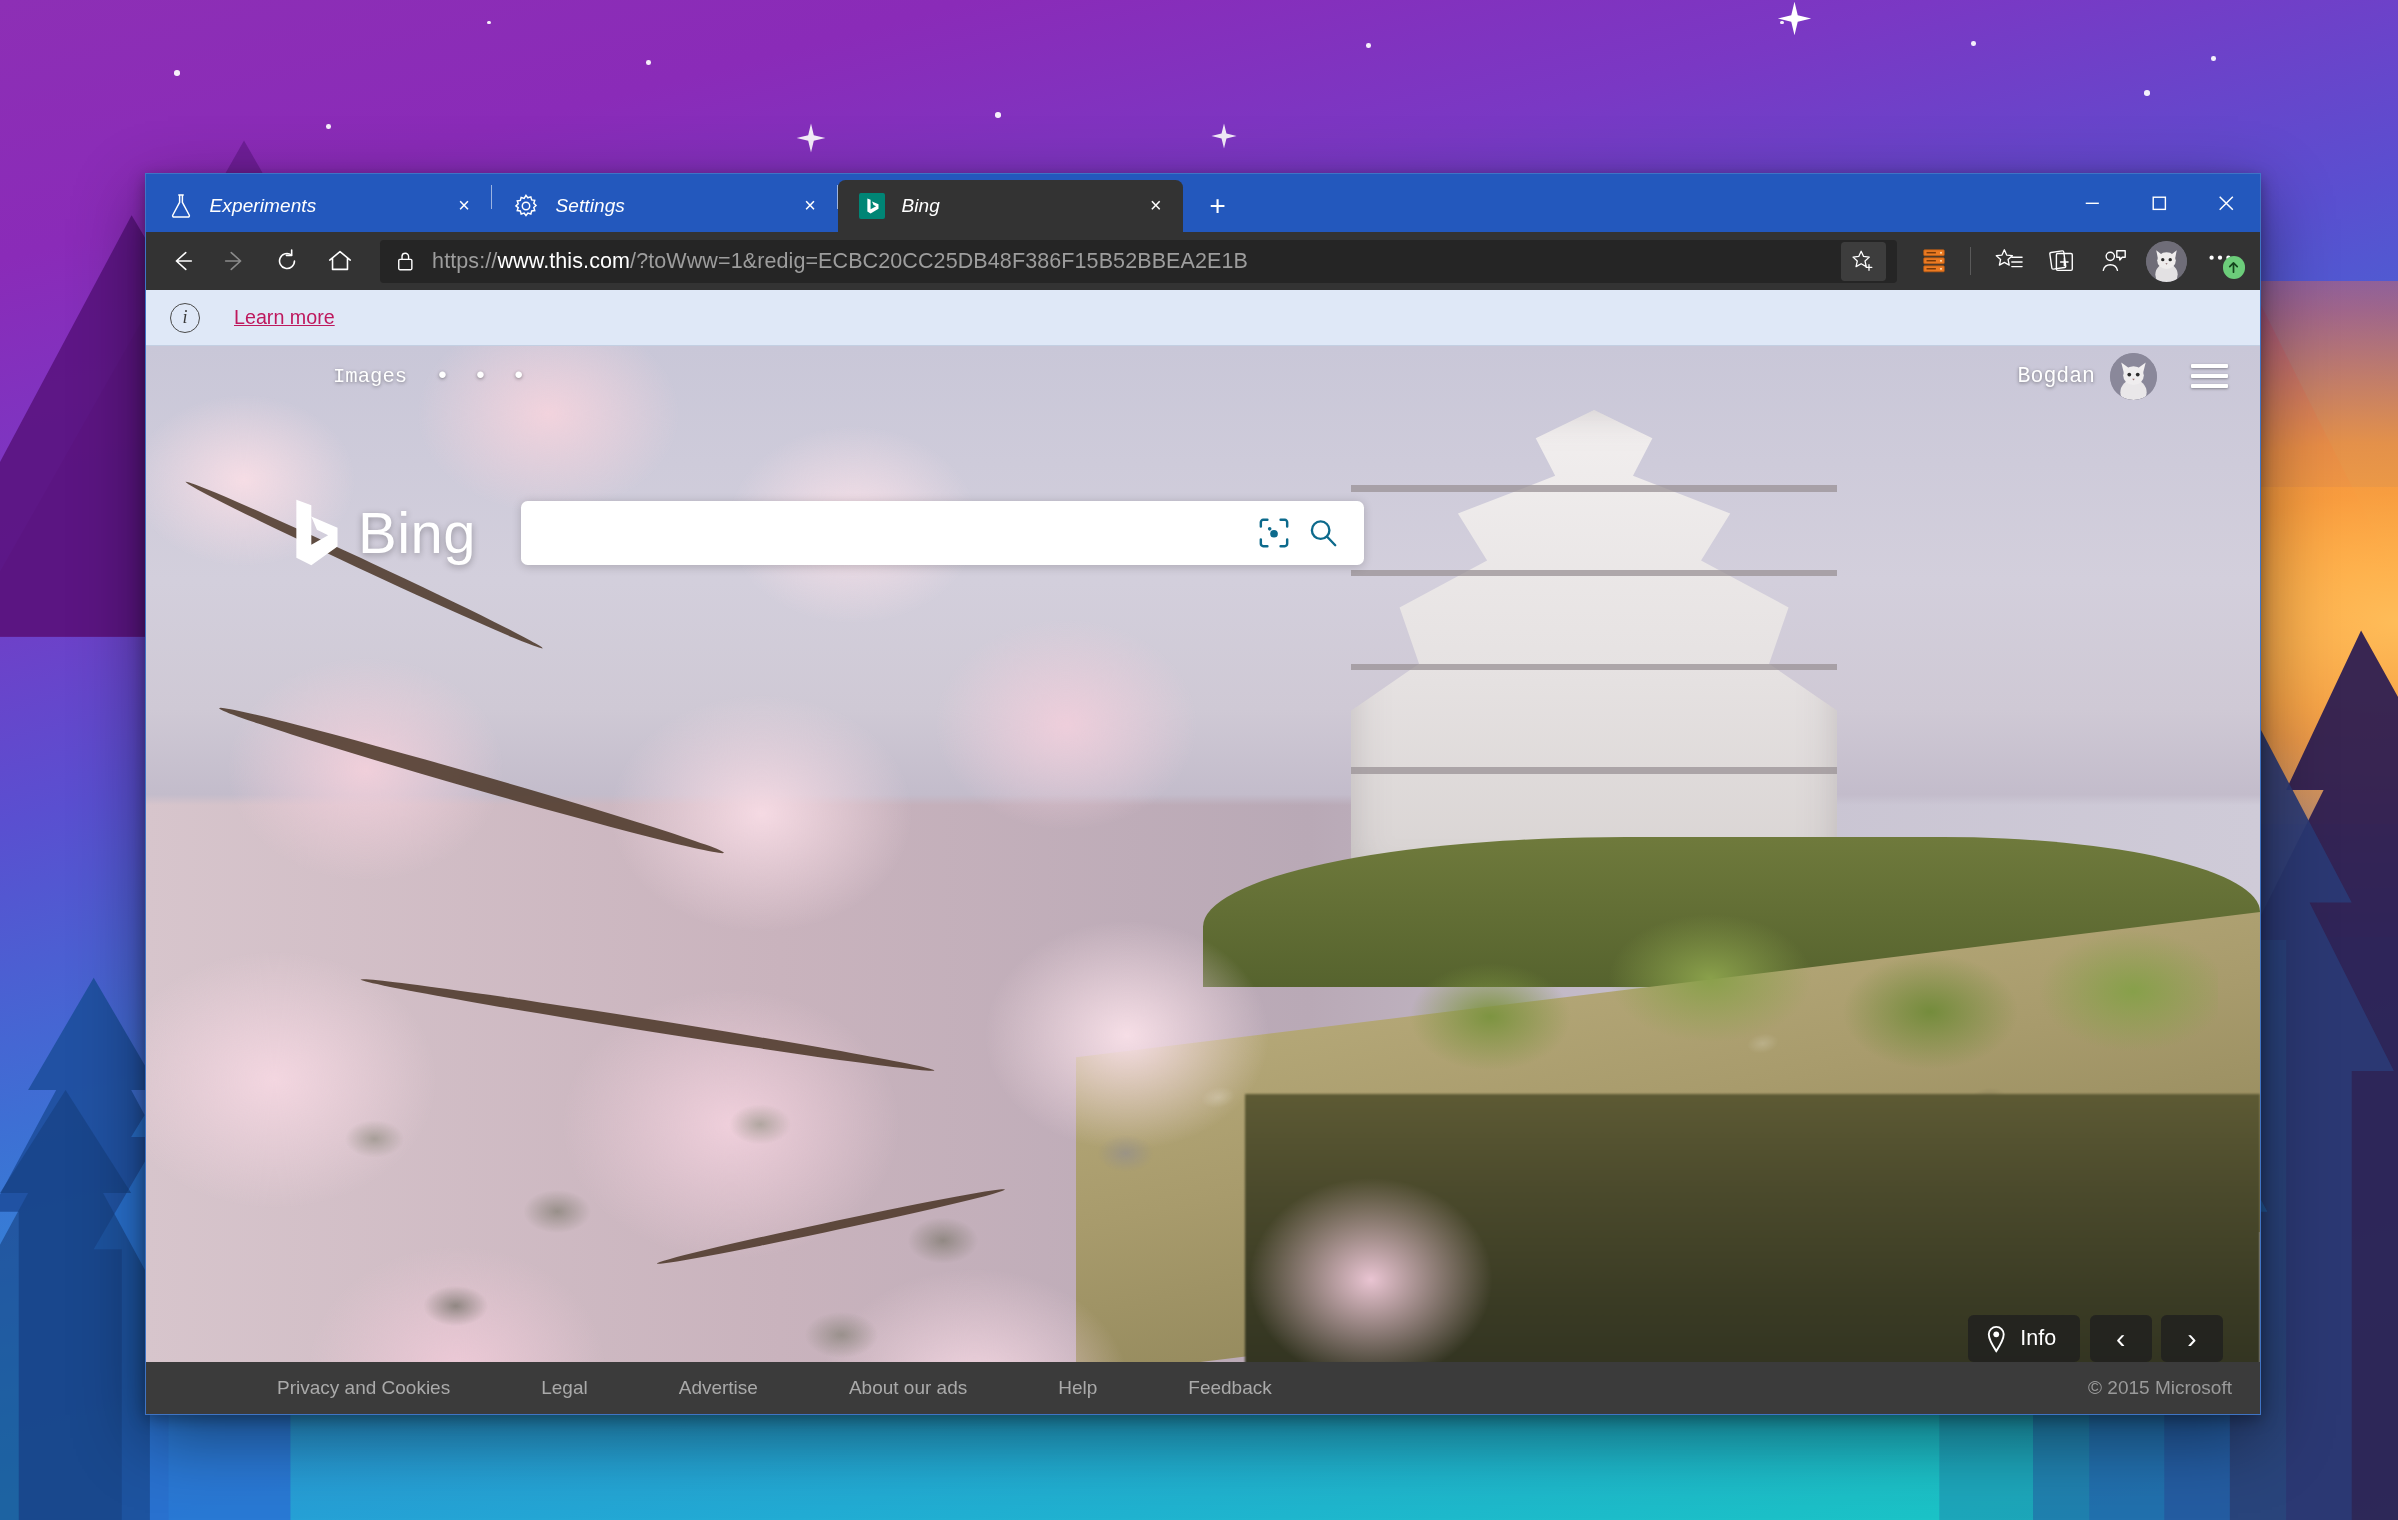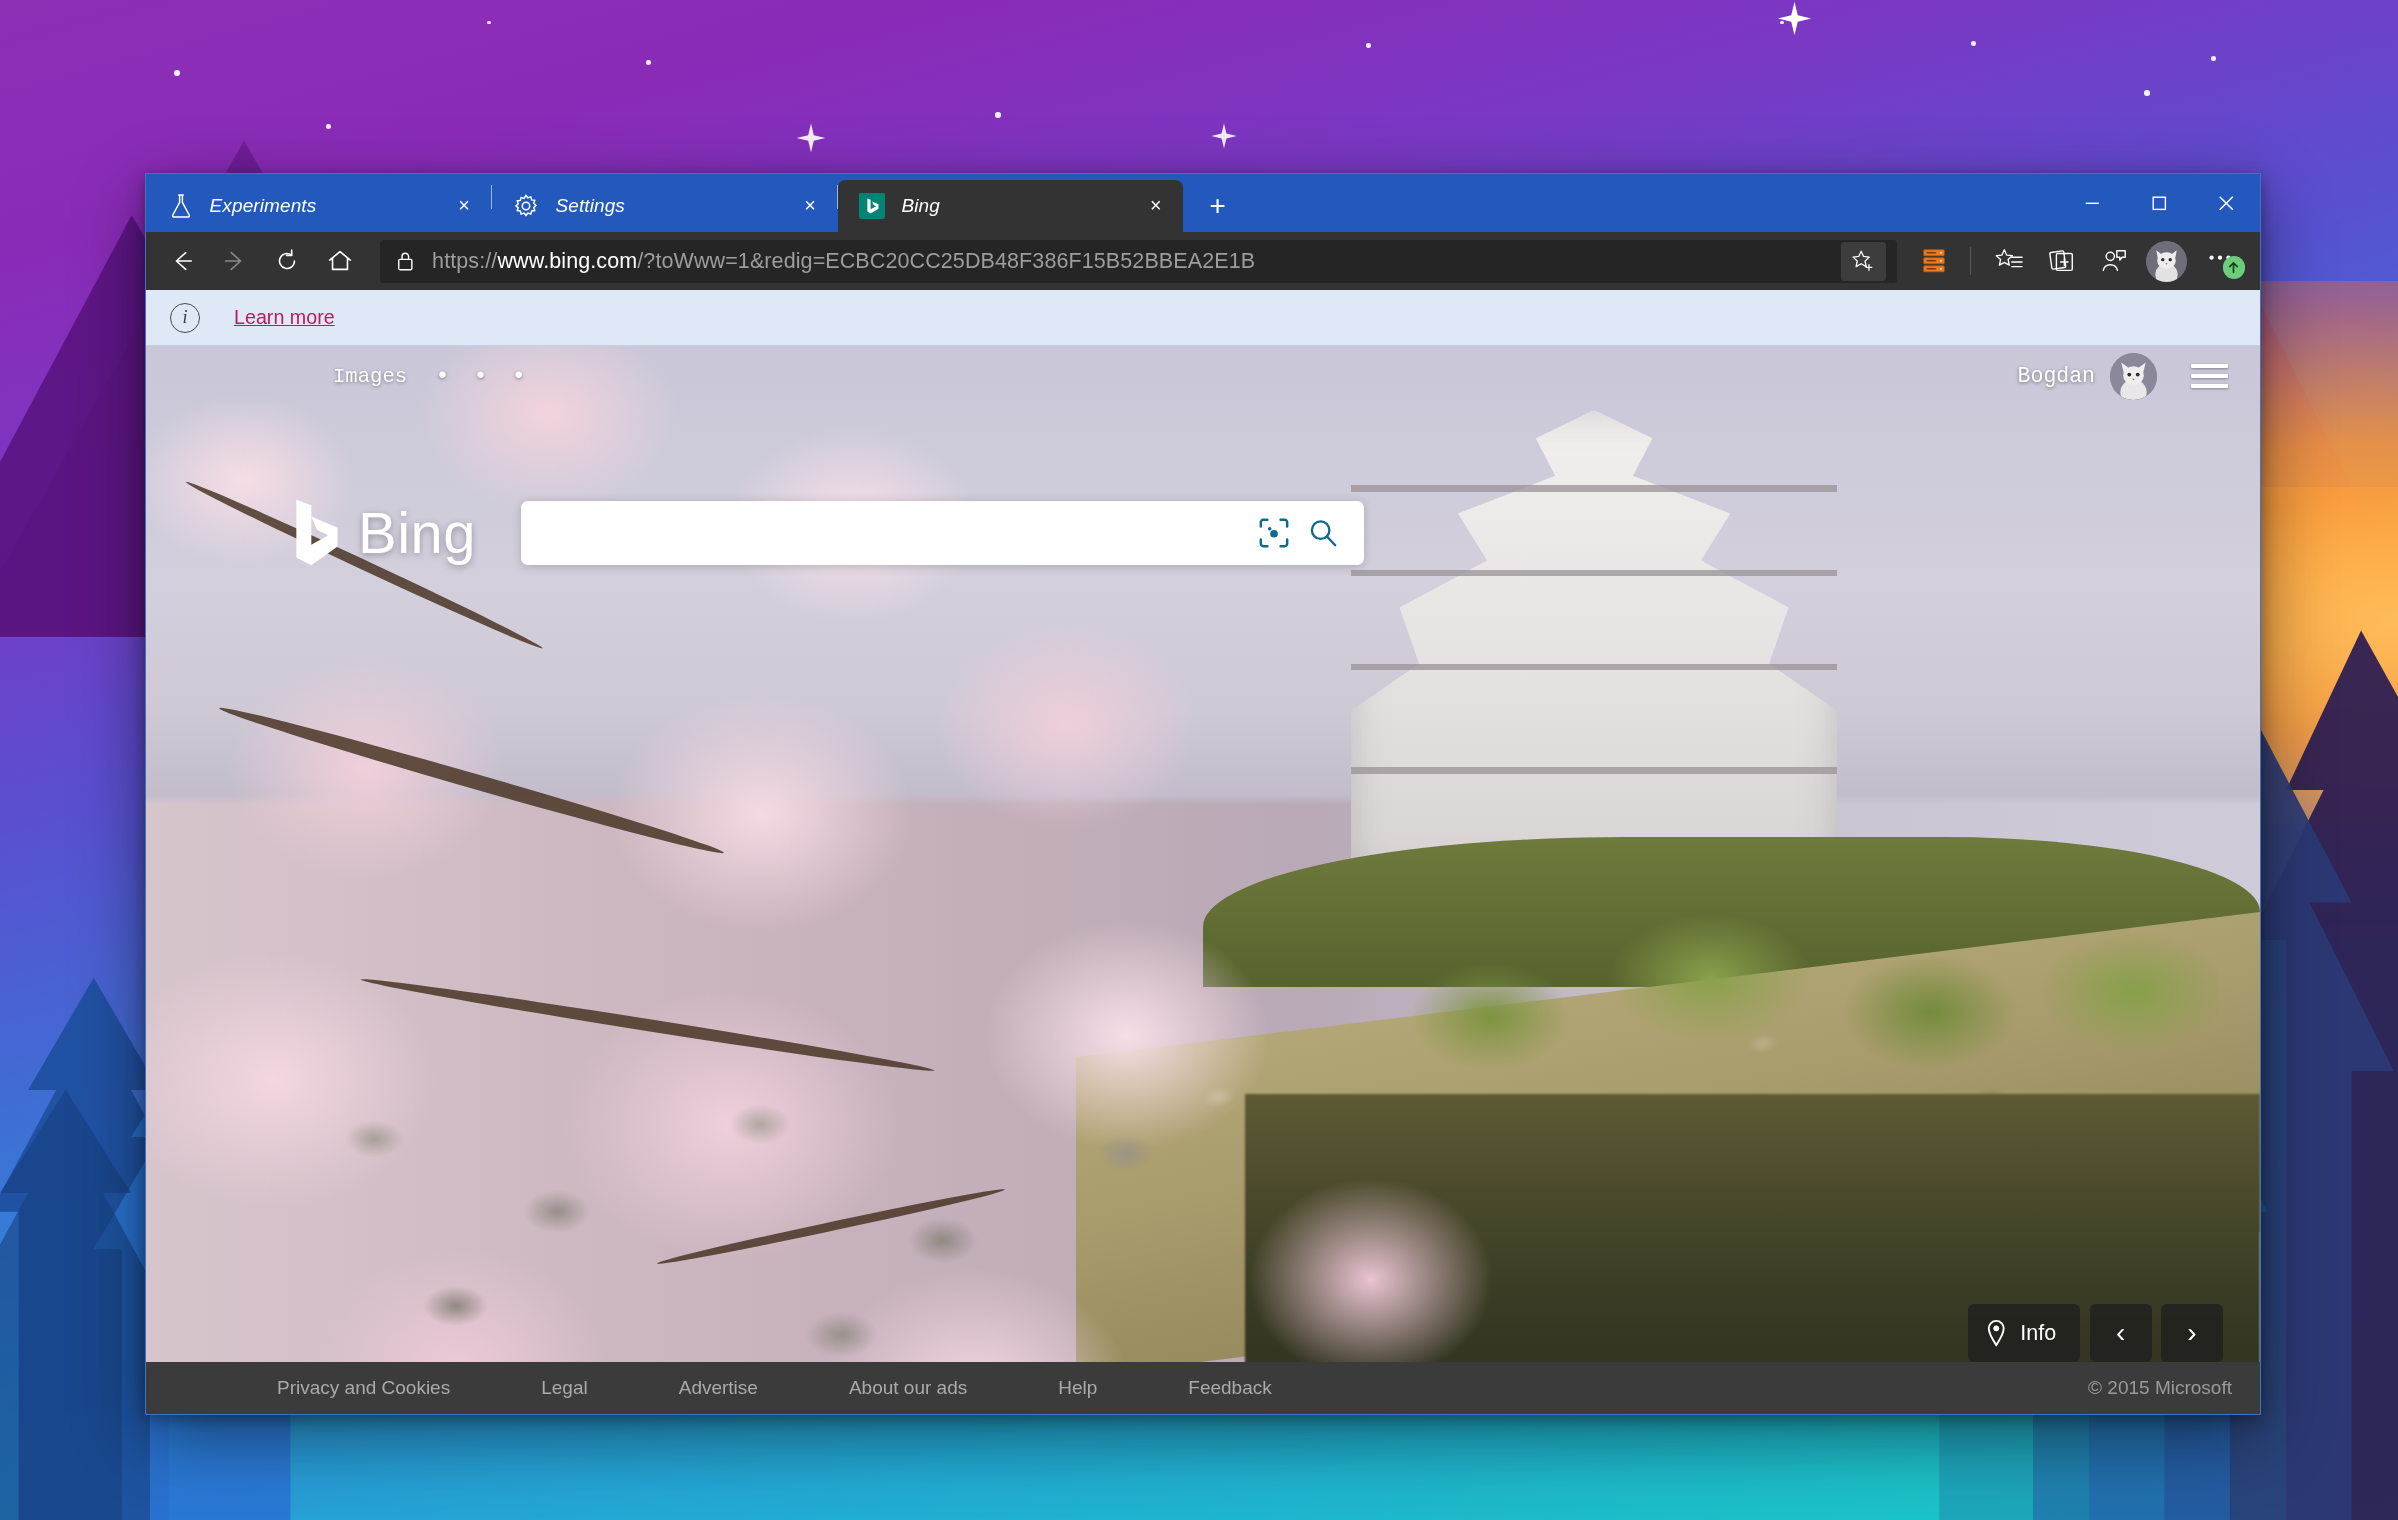--- a/index.html
+++ b/index.html
@@ -328,21 +328,21 @@
     flex: 1 1 auto; border: 0; outline: 0; font-size: 22.5px;
     color: #222; background: transparent; font-family: "Liberation Sans", sans-serif;
   }
   .sb-ico { width: 49px; display:flex; align-items:center; justify-content:center; }
 
   .img-ctrls {
     position: absolute; right: 37px; bottom: 52px;
     display: flex; align-items: center; z-index: 5;
   }
   .ic-btn {
-    height: 58px; background: rgba(30,30,30,.76); border-radius: 5.6px;
+    height: 47px; background: rgba(30,30,30,.76); border-radius: 5.6px;
     display: flex; align-items: center; justify-content: center;
     color: #fff; margin-left: 9.4px; text-align: center;
   }
   .ic-info { padding: 0 24px 0 17px; font-size: 21.5px; }
   .ic-arrow { width: 62px; font-size: 28px; }
 
   .bing-footer {
     position: absolute; left: 0; right: 0; bottom: 0; height: 52px;
     background: #3b3b3b; display: flex; align-items: center;
     padding: 0 28px 0 131px; z-index: 6; gap: 48px;
@@ -489,21 +489,21 @@
         </svg>
       </div>
 
       <div class="omnibox">
         <span class="lock">
           <svg width="20.6" height="22.5" viewBox="0 0 22 24">
             <rect x="4" y="10" width="14" height="11" rx="1.2" fill="none" stroke="#fff" stroke-width="1.5"></rect>
             <path d="M7.5 10 V7 a3.5 3.5 0 0 1 7 0 V10" fill="none" stroke="#fff" stroke-width="1.5"></path>
           </svg>
         </span>
-        <span class="url"><span>https://</span><span class="host">www.bing.com</span><span>/?toWww=1&amp;redig=ECBC20CC25DB48F386F15B52BBEA2E1B</span></span>
+        <span class="url"><span>https://</span><span class="host">www.this.com</span><span>/?toWww=1&amp;redig=ECBC20CC25DB48F386F15B52BBEA2E1B</span></span>
         <span class="star-fav">
           <svg width="24" height="24" viewBox="0 0 26 26">
             <path d="M11 2.4 L13.6 8.1 L19.8 8.8 L15.2 13 L16.5 19.1 L11 16 L5.5 19.1 L6.8 13 L2.2 8.8 L8.4 8.1 Z" fill="none" stroke="#fff" stroke-width="1.4" stroke-linejoin="round"></path>
             <path d="M19.5 17 v6 M16.5 20 h6" stroke="#fff" stroke-width="1.4" stroke-linecap="round"></path>
           </svg>
         </span>
       </div>
 
       <div class="ext-ico">
         <svg width="32" height="28" viewBox="0 0 34 30">

